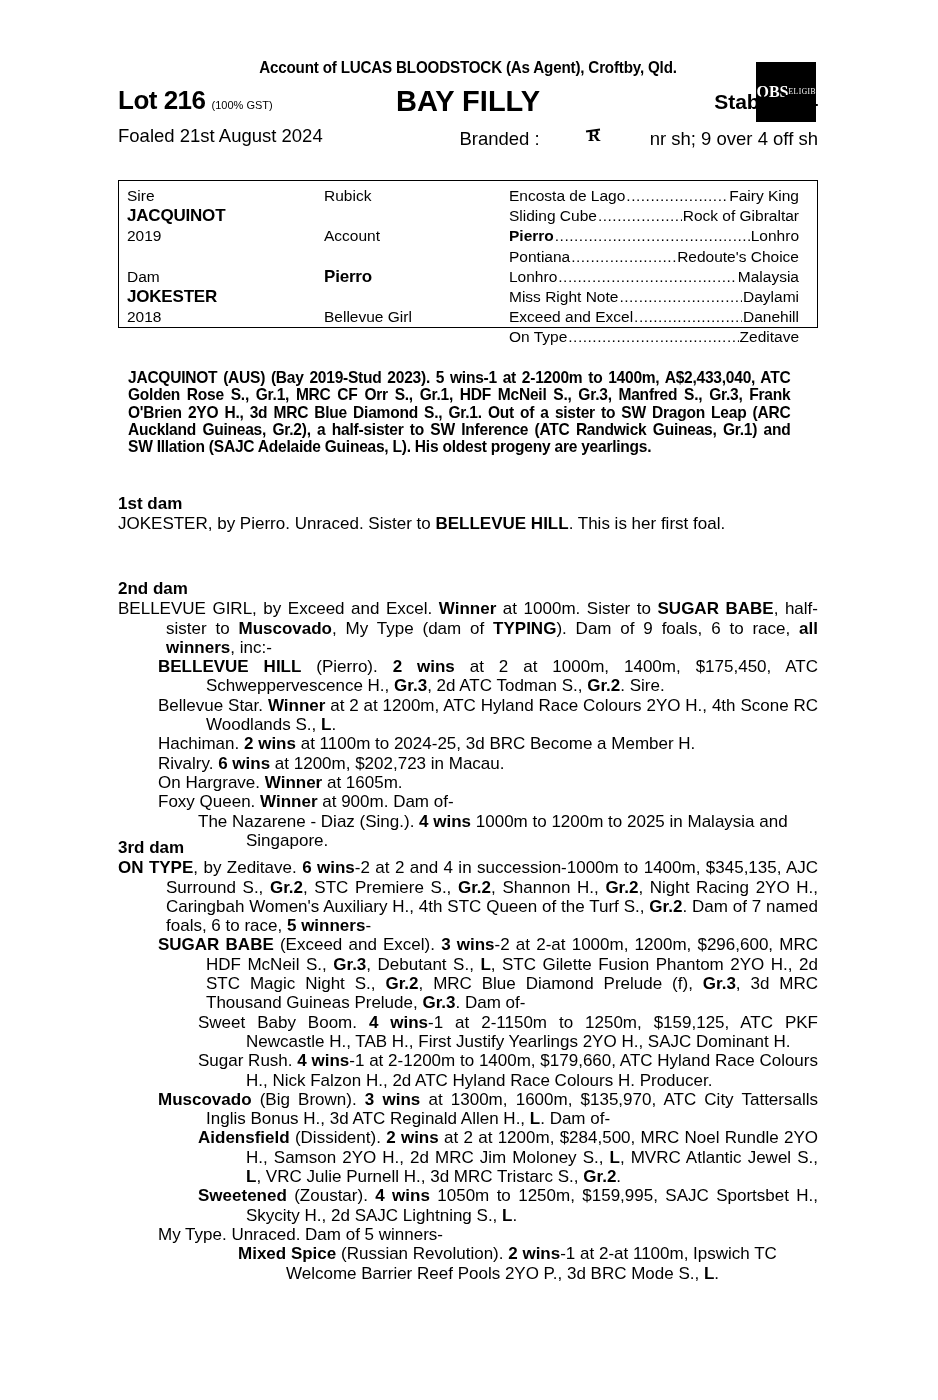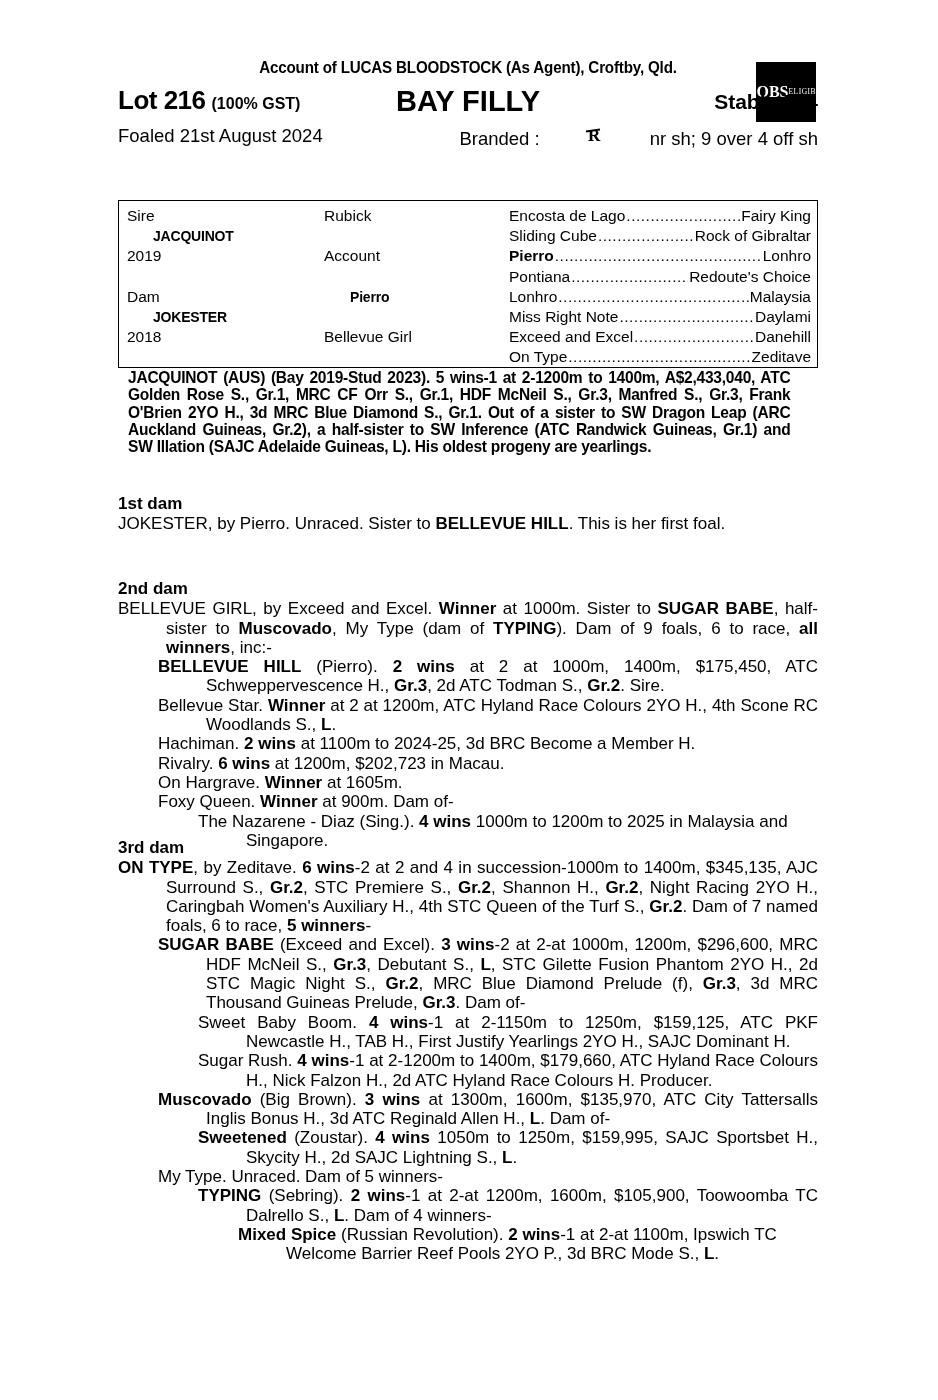--- a/index.html
+++ b/index.html
@@ -52,23 +52,23 @@
     display: flex;
     align-items: baseline;
     white-space: nowrap;
   }
   .lot-number {
     font-size: 26px;
     font-weight: bold;
     letter-spacing: -0.5px;
   }
   .gst {
-    font-size: 16px;
+    font-size: 11px;
     margin-left: 6px;
-    font-weight: bold;
+    font-weight: normal;
   }
   .colour-sex {
     font-size: 29px;
     font-weight: bold;
     letter-spacing: 0px;
     white-space: nowrap;
     position: absolute;
     left: 50%;
     transform: translateX(-50%);
   }
@@ -134,39 +134,39 @@
     line-height: 1;
     letter-spacing: 0.5px;
     margin-top: 1px;
     margin-bottom: 2px;
   }
 
   
   .ped-table {
     position: absolute;
     left: 118px;
-    top: 200px;
+    top: 180px;
     width: 700px;
-    height: 168px;
+    height: 148px;
     border: 1.6px solid #000;
     box-sizing: border-box;
-    padding: 5px 0 0 0;
+    padding: 5px 12px 0 0;
   }
   .ped-grid {
     position: relative;
     width: 100%;
     height: 100%;
     font-size: 15.5px;
     line-height: 20.2px;
   }
   .ped-col1 { position: absolute; left: 8px;   top: 0; width: 110px; }
   .ped-col2 { position: absolute; left: 205px; top: 0; width: 185px; }
   .ped-col3 { position: absolute; left: 390px; top: 0; right: 6px; }
   .ped-row  { height: 20.2px; white-space: nowrap; overflow: hidden; }
-  .ped-row.bold { font-weight: bold; font-size: 14px; letter-spacing: -0.2px; margin-left: 26px;}
+  .ped-row.bold { font-weight: bold; font-size: 17px; letter-spacing: -0.2px;}
   .ped-row.spacer { visibility: hidden; }
   .dotline {
     display: flex;
     align-items: baseline;
     width: 100%;
     white-space: nowrap;
   }
   .dotline .lft { flex: 0 0 auto; }
   .dotline .dots {
     flex: 1 1 auto;
@@ -360,20 +360,20 @@
         <div class="para ind2">Foxy Queen. <b>Winner</b> at 900m. Dam of-</div>
         <div class="para ind3">The Nazarene - Diaz (Sing.). <b>4 wins</b> 1000m to 1200m to 2025 in Malaysia and Singapore.</div>
       </div>
       <div class="section" style="top: 838px;">
         <div class="dam-head">3rd dam</div>
         <div class="para ind1"><b>ON TYPE</b>, by Zeditave. <b>6 wins</b>-2 at 2 and 4 in succession-1000m to 1400m, $345,135, AJC Surround S., <b>Gr.2</b>, STC Premiere S., <b>Gr.2</b>, Shannon H., <b>Gr.2</b>, Night Racing 2YO H., Caringbah Women's Auxiliary H., 4th STC Queen of the Turf S., <b>Gr.2</b>. Dam of 7 named foals, 6 to race, <b>5 winners</b>-</div>
         <div class="para ind2"><b>SUGAR BABE</b> (Exceed and Excel). <b>3 wins</b>-2 at 2-at 1000m, 1200m, $296,600, MRC HDF McNeil S., <b>Gr.3</b>, Debutant S., <b>L</b>, STC Gilette Fusion Phantom 2YO H., 2d STC Magic Night S., <b>Gr.2</b>, MRC Blue Diamond Prelude (f), <b>Gr.3</b>, 3d MRC Thousand Guineas Prelude, <b>Gr.3</b>. Dam of-</div>
         <div class="para ind3">Sweet Baby Boom. <b>4 wins</b>-1 at 2-1150m to 1250m, $159,125, ATC PKF Newcastle H., TAB H., First Justify Yearlings 2YO H., SAJC Dominant H.</div>
         <div class="para ind3">Sugar Rush. <b>4 wins</b>-1 at 2-1200m to 1400m, $179,660, ATC Hyland Race Colours H., Nick Falzon H., 2d ATC Hyland Race Colours H. Producer.</div>
         <div class="para ind2"><b>Muscovado</b> (Big Brown). <b>3 wins</b> at 1300m, 1600m, $135,970, ATC City Tattersalls Inglis Bonus H., 3d ATC Reginald Allen H., <b>L</b>. Dam of-</div>
+        <div class="para ind3"><b>Aidensfield</b> (Dissident). <b>2 wins</b> at 2 at 1200m, $284,500, MRC Noel Rundle 2YO H., Samson 2YO H., 2d MRC Jim Moloney S., <b>L</b>, MVRC Atlantic Jewel S., <b>L</b>, VRC Julie Purnell H., 3d MRC Tristarc S., <b>Gr.2</b>.</div>
         <div class="para ind3"><b>Sweetened</b> (Zoustar). <b>4 wins</b> 1050m to 1250m, $159,995, SAJC Sportsbet H., Skycity H., 2d SAJC Lightning S., <b>L</b>.</div>
         <div class="para ind2">My Type. Unraced. Dam of 5 winners-</div>
-        <div class="para ind3"><b>TYPING</b> (Sebring). <b>2 wins</b>-1 at 2-at 1200m, 1600m, $105,900, Toowoomba TC Dalrello S., <b>L</b>. Dam of 4 winners-</div>
         <div class="para ind4"><b>Mixed Spice</b> (Russian Revolution). <b>2 wins</b>-1 at 2-at 1100m, Ipswich TC Welcome Barrier Reef Pools 2YO P., 3d BRC Mode S., <b>L</b>.</div>
       </div>
     </div>
 
 </div>
 
 </body></html>

